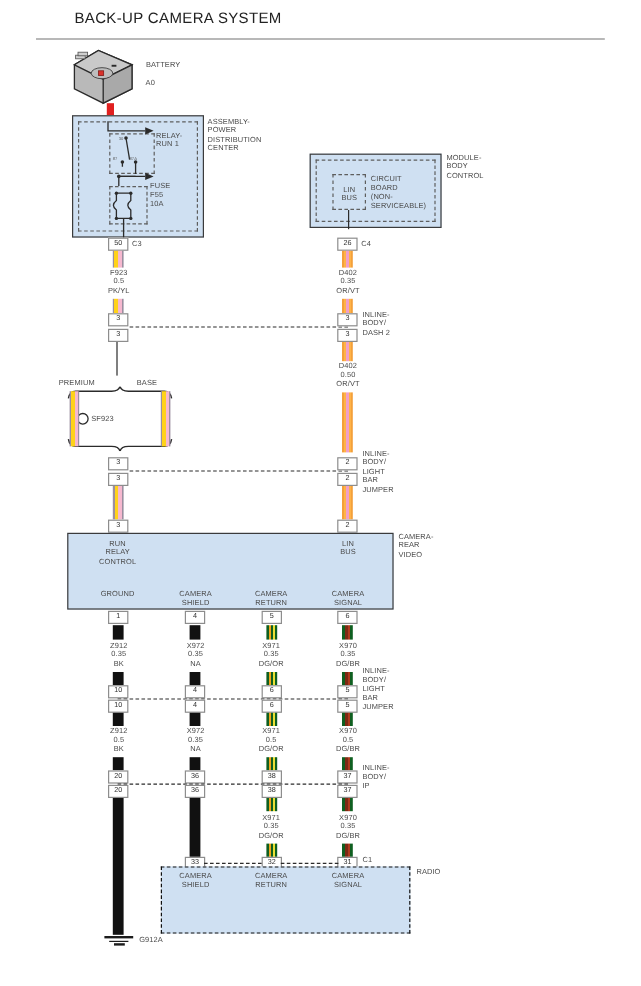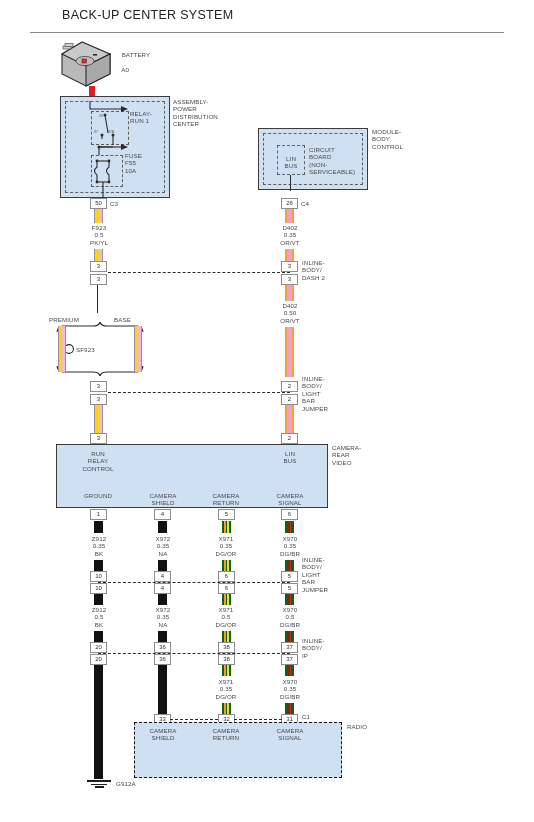--- a/index.html
+++ b/index.html
@@ -46,21 +46,21 @@
   .pin{position:absolute;background:#fff;border:1px solid #8d8d8d;
        font-size:6px;line-height:9px;text-align:center;color:#333;
        box-sizing:border-box;}
 
   
   .gnd-stack i{display:block;background:#1c1c1c;margin:1.4px auto 0;}
 </style>
 </head>
 <body>
 
-<div class="abs lbl" id="title">BACK-UP CENTER SYSTEM</div>
+<div class="abs lbl" id="title">BACK-UP CAMERA SYSTEM</div>
 <div class="abs" id="title-rule"></div>
 
 <div class="abs" id="battery">
   <svg width="56" height="48" viewBox="0 0 56 48">
     <polygon points="4,14 24,2 52,14 52,34 28,46 4,34" fill="#b9b9b9" stroke="#2b2b2b" stroke-width="1.1"></polygon>
     <polygon points="4,14 28,26 52,14 24,2" fill="#c9c9c9" stroke="#2b2b2b" stroke-width="1.1"></polygon>
     <polygon points="28,26 52,14 52,34 28,46" fill="#a9a9a9" stroke="#2b2b2b" stroke-width="1.1"></polygon>
     <rect x="5" y="6" width="8" height="3" fill="#cfcfcf" stroke="#555" stroke-width=".7"></rect>
     <rect x="7" y="3.5" width="8" height="3" fill="#cfcfcf" stroke="#555" stroke-width=".7"></rect>
     <ellipse cx="27" cy="21" rx="9" ry="4.6" fill="#bdbdbd" stroke="#444" stroke-width=".8"></ellipse>

